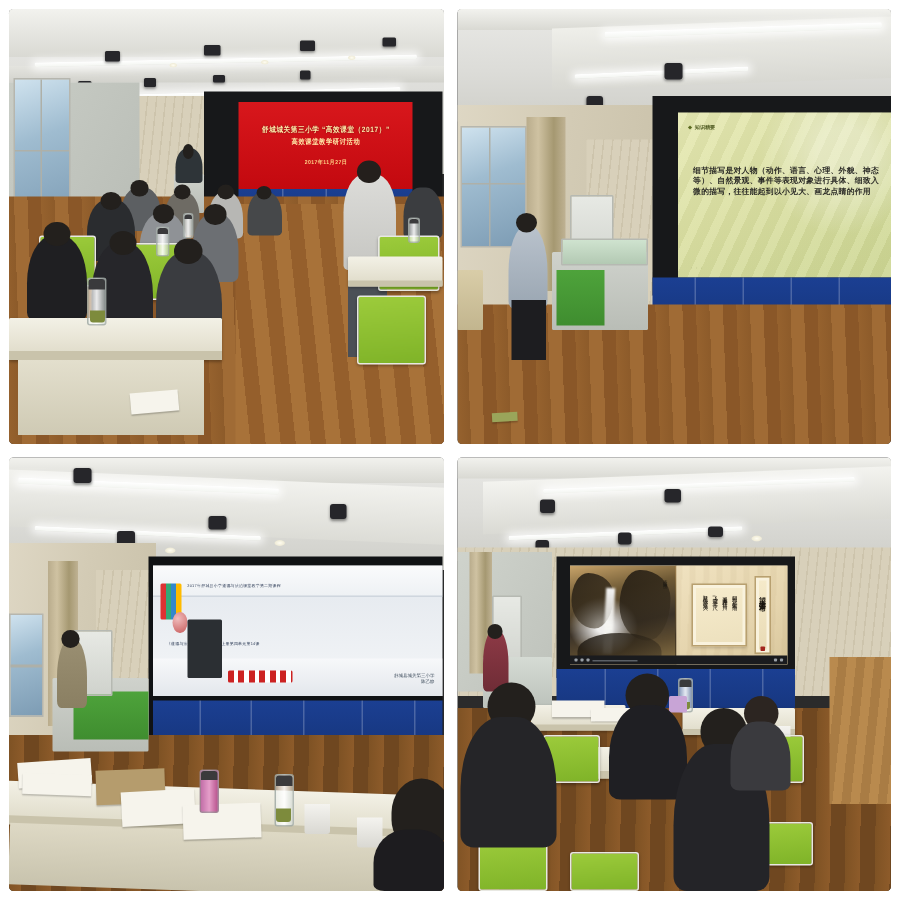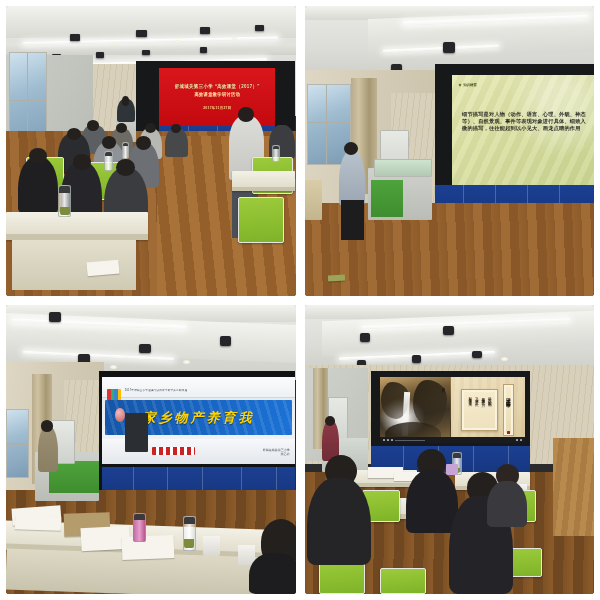--- a/index.html
+++ b/index.html
@@ -542,23 +542,20 @@
         <div class="mull" style="left:0;right:0;top:50%;height:1.5px;"></div>
       </div>
 
       <div class="stage-black" style="left:32%;top:23%;width:68%;height:42%;background:#101214;"></div>
 
       <div class="slide-blue" style="left:33%;top:25%;width:67%;height:30%;">
         <div class="sb-top"></div>
         <div class="sb-logo"></div>
         <div class="sb-l1">2017年舒城县小学道德与法治课堂教学第二期课程</div>
         <div class="sb-l2">《道德与法治》人教版三年级上册第四单元第14课</div>
-        <div class="sb-band">
-          <span class="sb-title">家乡物产养育我</span>
-        </div>
         <div class="sb-bot"></div>
         <div class="sb-globe"></div>
         <div class="sb-pc"></div>
         <div class="sb-strip"></div>
         <div class="sb-sign">
           <div>舒城县城关第三小学</div>
           <div>陈乙静</div>
         </div>
       </div>
 

